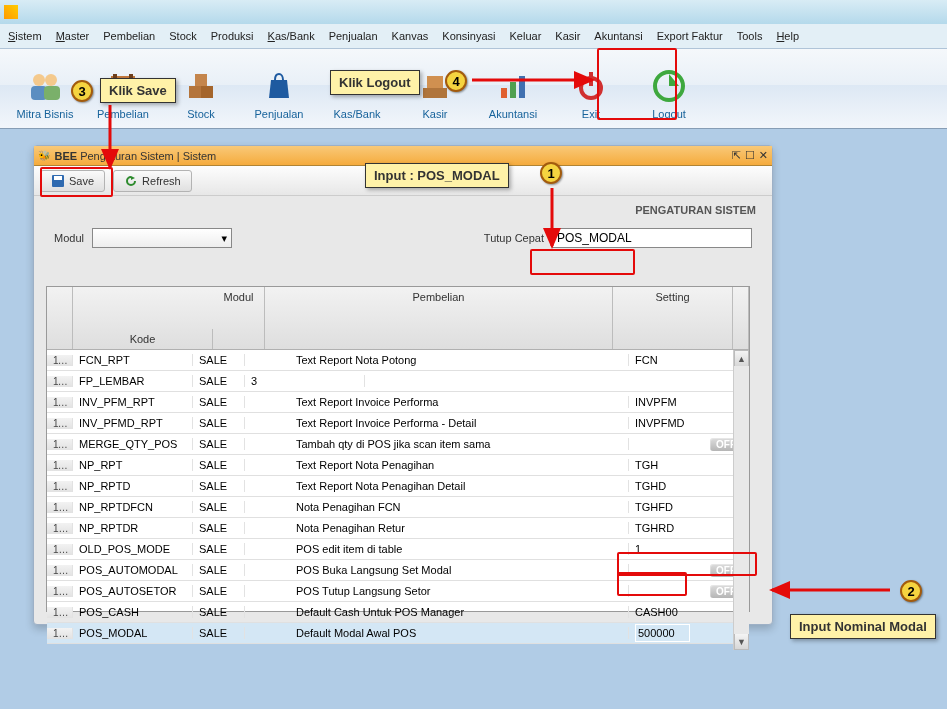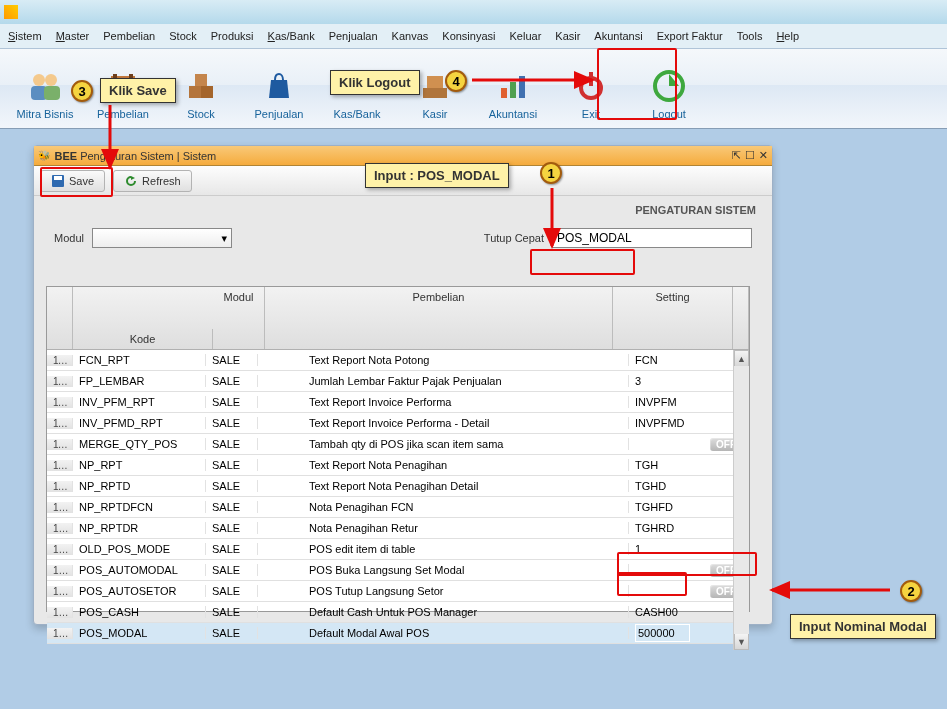--- a/index.html
+++ b/index.html
@@ -41,21 +41,21 @@
 .th-kode { width: 140px; margin-top: 42px; }
 .th-modul { width: 52px; }
 .th-ket { flex:1; }
 .th-set { width: 120px; }
 .th-scroll { width: 16px; }
 
 .tbody { height: calc(100% - 24px); overflow: hidden; position:relative; }
 .trow { display:flex; height: 21px; align-items:center; border-bottom: 1px solid #e0e0e0; font-size: 11px; }
 .trow .td { padding: 0 6px; border-right: 1px solid #e2e2e2; white-space: nowrap; overflow:hidden; text-overflow: ellipsis; }
 .td-num { width: 26px; background: linear-gradient(to bottom,#f2f2f2,#e2e2e2); text-align:center; border-right:1px solid #bcbcbc; font-size:10px; color:#444; }
-.td-kode { width: 133px; }
+.td-kode { width: 120px; }
 .td-modul { width: 52px; }
 .td-ket { flex:1;margin-left:45px; }
 .td-set { width: 120px; position: relative; }
 .trow.hl { background:#d4e7f5; }
 .off-pill { display:inline-block; float:right; background: linear-gradient(to bottom,#ddd,#b5b5b5); color:#fff; font-weight:bold; font-size:10px; padding:1px 6px; border-radius:3px; box-shadow: inset 1px 1px 0 rgba(255,255,255,0.3); }
 .setting-input { width: 55px; height: 18px; border:1px solid #fff; background:#d4e7f5; font-size:11px; padding:1px 2px; text-align:left; }
 
 .vscroll { position:absolute; right:0; top:0; bottom:0; width:16px; background:#e8e8e8; border-left:1px solid #ccc; }
 .vscroll .arrow { height:16px; background: linear-gradient(to bottom,#f4f4f4,#d7d7d7); border:1px solid #bbb; display:flex; align-items:center; justify-content:center; font-size:9px; color:#555; }
 .vscroll .arrow.up { border-bottom:none; }
@@ -237,21 +237,20 @@
           <div class="td td-num">113</div>
           <div class="td td-kode">FCN_RPT</div>
           <div class="td td-modul">SALE</div>
           <div class="td td-ket">Text Report Nota Potong</div>
           <div class="td td-set"><span>FCN</span></div>
         </div>
         <div class="trow">
           <div class="td td-num">114</div>
           <div class="td td-kode">FP_LEMBAR</div>
           <div class="td td-modul">SALE</div>
-          <div class="td td-ket">Jumlah Lembar Faktur Pajak Penjualan</div>
           <div class="td td-set"><span>3</span></div>
         </div>
         <div class="trow">
           <div class="td td-num">115</div>
           <div class="td td-kode">INV_PFM_RPT</div>
           <div class="td td-modul">SALE</div>
           <div class="td td-ket">Text Report Invoice Performa</div>
           <div class="td td-set"><span>INVPFM</span></div>
         </div>
         <div class="trow">

